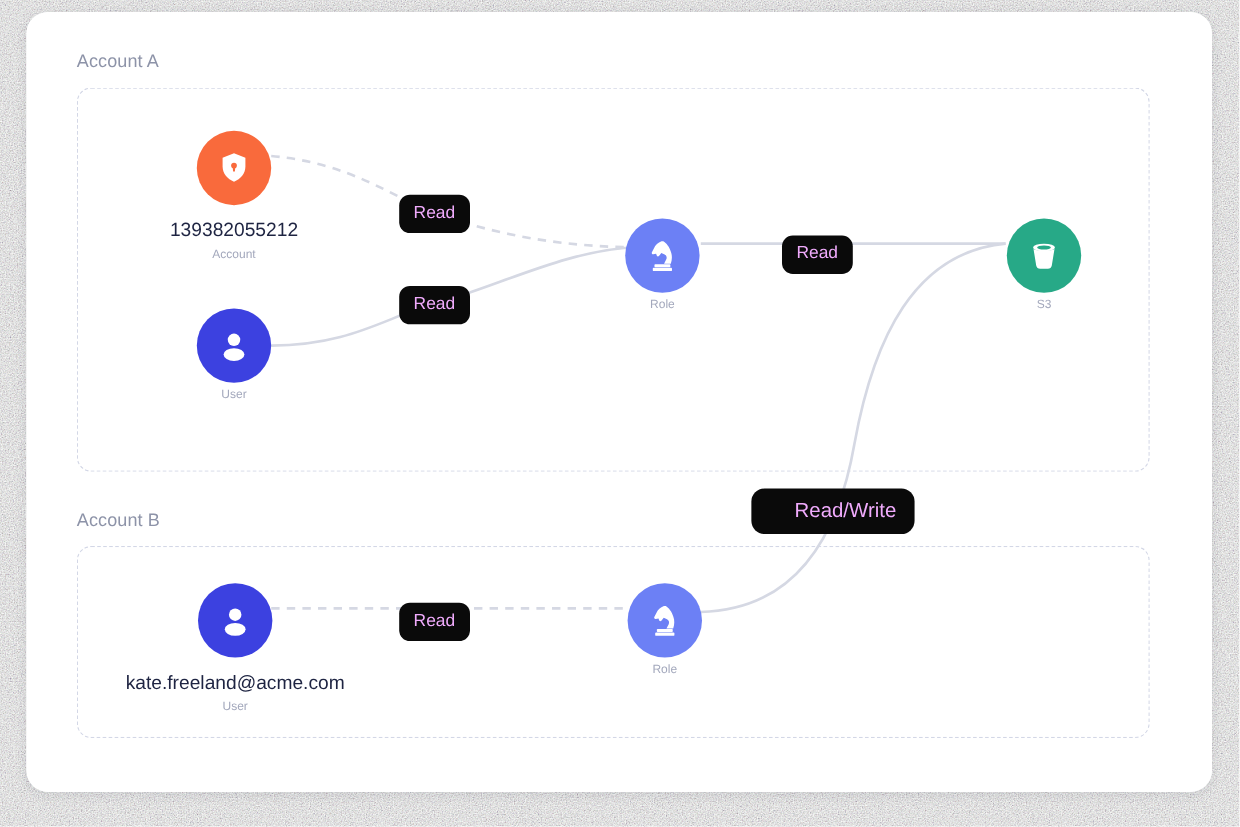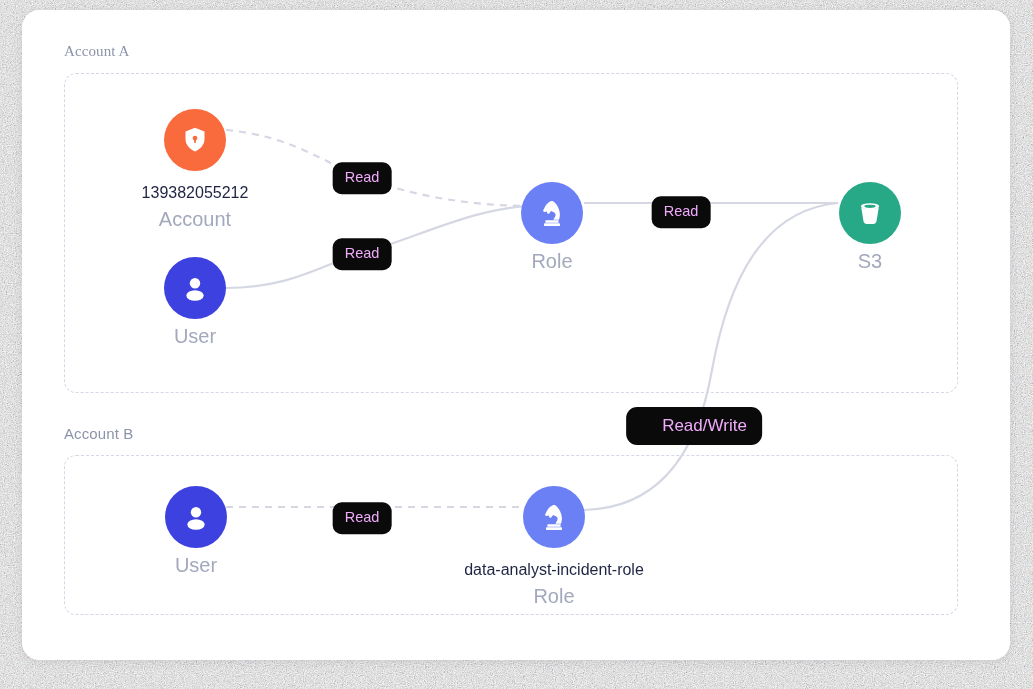--- a/index.html
+++ b/index.html
@@ -38,21 +38,21 @@
 
   
   .group-label {
     position: absolute;
     font-size: 15px;
     color: #8D93A8;
     letter-spacing: .1px;
     z-index: 6;
     white-space: nowrap;
   }
-  #label-account-a { left: 64px; top: 43px; font-family: Liberation Serif, serif; }
+  #label-account-a { left: 64px; top: 43px; }
   #label-account-b { left: 64px; top: 425px; }
 
   
   .group-box {
     position: absolute;
     border: 1.4px dashed #D3D7E6;
     border-radius: 12px;
     z-index: 3;
     background: transparent;
   }
@@ -93,21 +93,21 @@
   .node-title {
     margin-top: 12px;
     font-size: 16px;
     color: #1E2442;
     line-height: 1.2;
     white-space: nowrap;
   }
   .node-title.bold { font-weight: bold; }
   .node-sub {
     margin-top: 5px;
-    font-size: 20px;
+    font-size: 10px;
     color: #A3A8BC;
     line-height: 1.2;
     white-space: nowrap;
   }
 
   
   .badge {
     position: absolute;
     z-index: 8;
     background: #0A0A0A;
@@ -220,34 +220,34 @@
 
 <div class="node" style="left:196px; top:486px;">
   <div class="node-circle" style="background:#3C41E0;">
     <span>
       <svg width="32" height="32" viewBox="0 0 24 24" fill="#ffffff">
         <circle cx="12" cy="8.4" r="3.9"></circle>
         <ellipse cx="12" cy="17.6" rx="6.5" ry="4.0"></ellipse>
       </svg>
     </span>
   </div>
+  <div class="node-title">kate.freeland@acme.com</div>
   <div class="node-sub">User</div>
 </div>
 
 <div class="node" style="left:554px; top:486px;">
   <div class="node-circle" style="background:#6C80F5;">
     <span>
       <svg width="30" height="30" viewBox="0 0 24 24" fill="#ffffff">
         <path d="M11.4 2.4 C9.1 3.3 7.3 5.0 6.3 7.2 L5.0 9.8 c-0.3 0.7 0.2 1.4 0.9 1.3 l1.9-0.3 0.5 1.3 c0.2 0.6 1.0 0.7 1.4 0.2 l1.6-2.0 2.2 1.0 c1.2 0.6 1.7 2.0 1.1 3.2 l-1.5 2.9 h4.5 c0.9-2.6 1.0-5.3 0.1-7.8 C16.8 6.2 14.6 3.6 12.6 2.4 Z"></path>
         <rect x="6.7" y="17.7" width="10.6" height="2.1" rx="0.5"></rect>
         <rect x="5.6" y="20.1" width="12.8" height="2.2" rx="0.6"></rect>
       </svg>
     </span>
   </div>
-  <div class="node-title">data-analyst-incident-role</div>
   <div class="node-sub">Role</div>
 </div>
 
 <div class="badge" style="left:362px; top:178px;">Read</div>
 
 <div class="badge" style="left:362px; top:254px;">Read</div>
 
 <div class="badge" style="left:681px; top:212px;">Read</div>
 
 <div class="badge" style="left:362px; top:518px;">Read</div>

